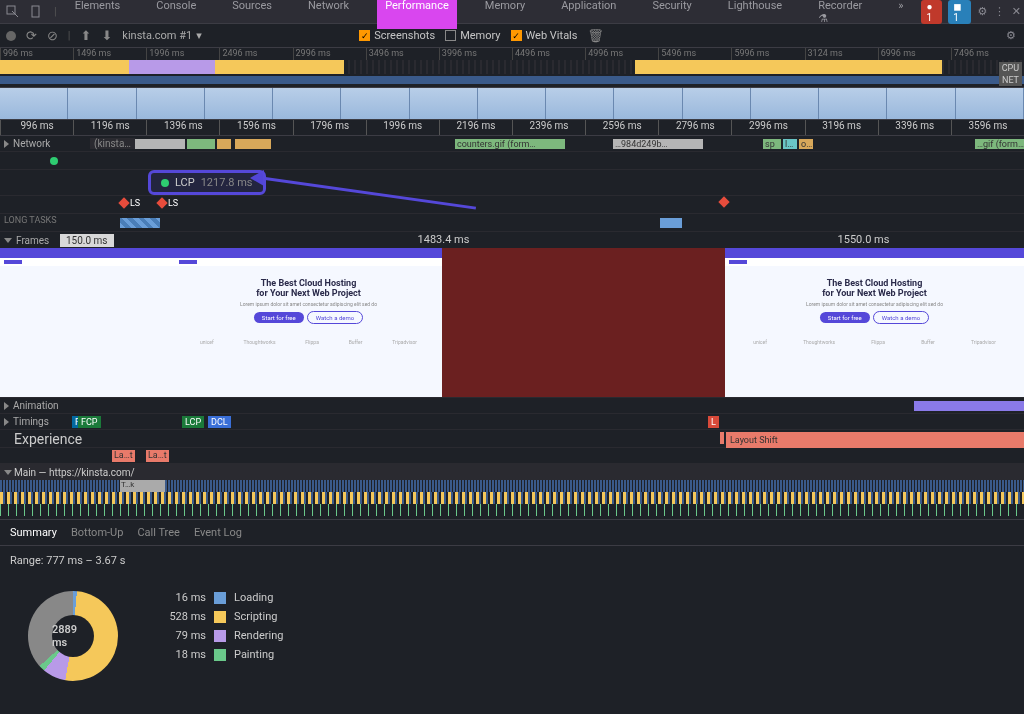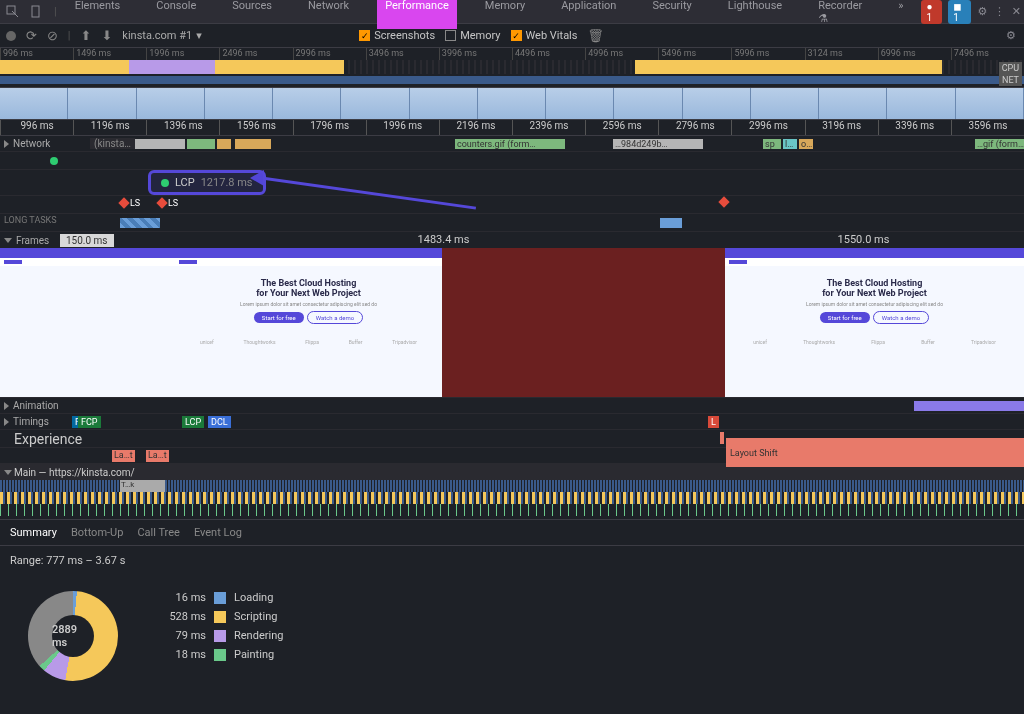--- a/index.html
+++ b/index.html
@@ -65,21 +65,21 @@
 .row-flex{display:flex;align-items:center;height:16px;border-bottom:1px solid #2a2a30}
 .row-lab{width:90px;padding-left:14px;color:#ccc;font-size:14px;flex-shrink:0}
 .row-con{flex:1;position:relative;height:100%}
 .timing-badge{position:absolute;top:2px;height:12px;font-size:9px;padding:0 3px;color:#fff;display:flex;align-items:center}
 .fp{background:#0369a1;left:12px}
 .fcp{background:#1b7a3a;left:18px}
 .lcp-b{background:#1b7a3a}
 .dcl-b{background:#3a6fd8}
 .l-b{background:#d84a3a}
 .anim-bar{position:absolute;right:0;top:3px;width:110px;height:10px;background:#8a7ae8}
-.layout-shift{position:absolute;top:8px;height:29px;background:#e87a6a;color:#333;font-size:9px;padding:0 4px;display:flex;align-items:center}
+.layout-shift{position:absolute;top:2px;height:16px;background:#e87a6a;color:#333;font-size:9px;padding:0 4px;display:flex;align-items:center}
 .exp-badge{position:absolute;top:2px;height:12px;background:#e87a6a;color:#333;font-size:9px;padding:0 2px}
 .main-header{height:16px;background:#2a2a30;color:#ccc;padding-left:4px;display:flex;align-items:center;font-size:10px}
 .flame{height:40px;position:relative;background:#1e2127;border-bottom:1px solid #3c3c44;overflow:hidden}
 .flame-row{position:absolute;height:12px;left:0;right:0}
 .flame-bar{position:absolute;height:12px;font-size:8px;color:#333;overflow:hidden;padding:0 1px}
 .summary-tabs{display:flex;height:26px;background:#1e2127;border-bottom:1px solid #3c3c44;align-items:center;gap:14px;padding-left:10px}
 .sum-tab{color:#888;font-size:11px;cursor:pointer}
 .sum-tab.active{color:#fff}
 .summary-body{padding:10px;display:flex;gap:40px}
 .range-text{color:#ccc;font-size:11px;padding:8px 10px}

